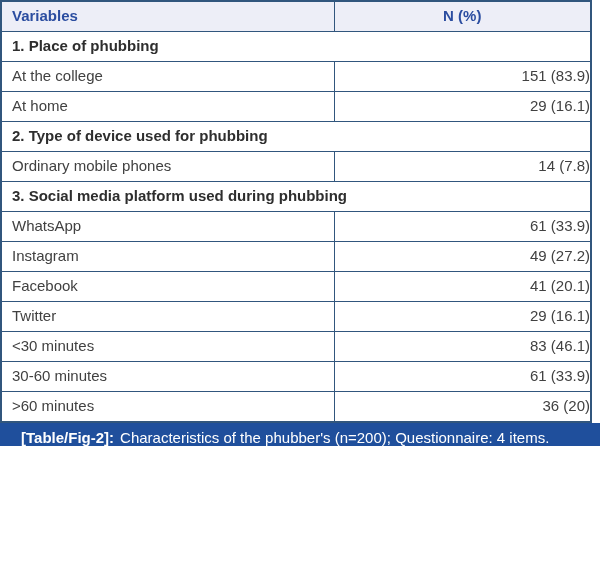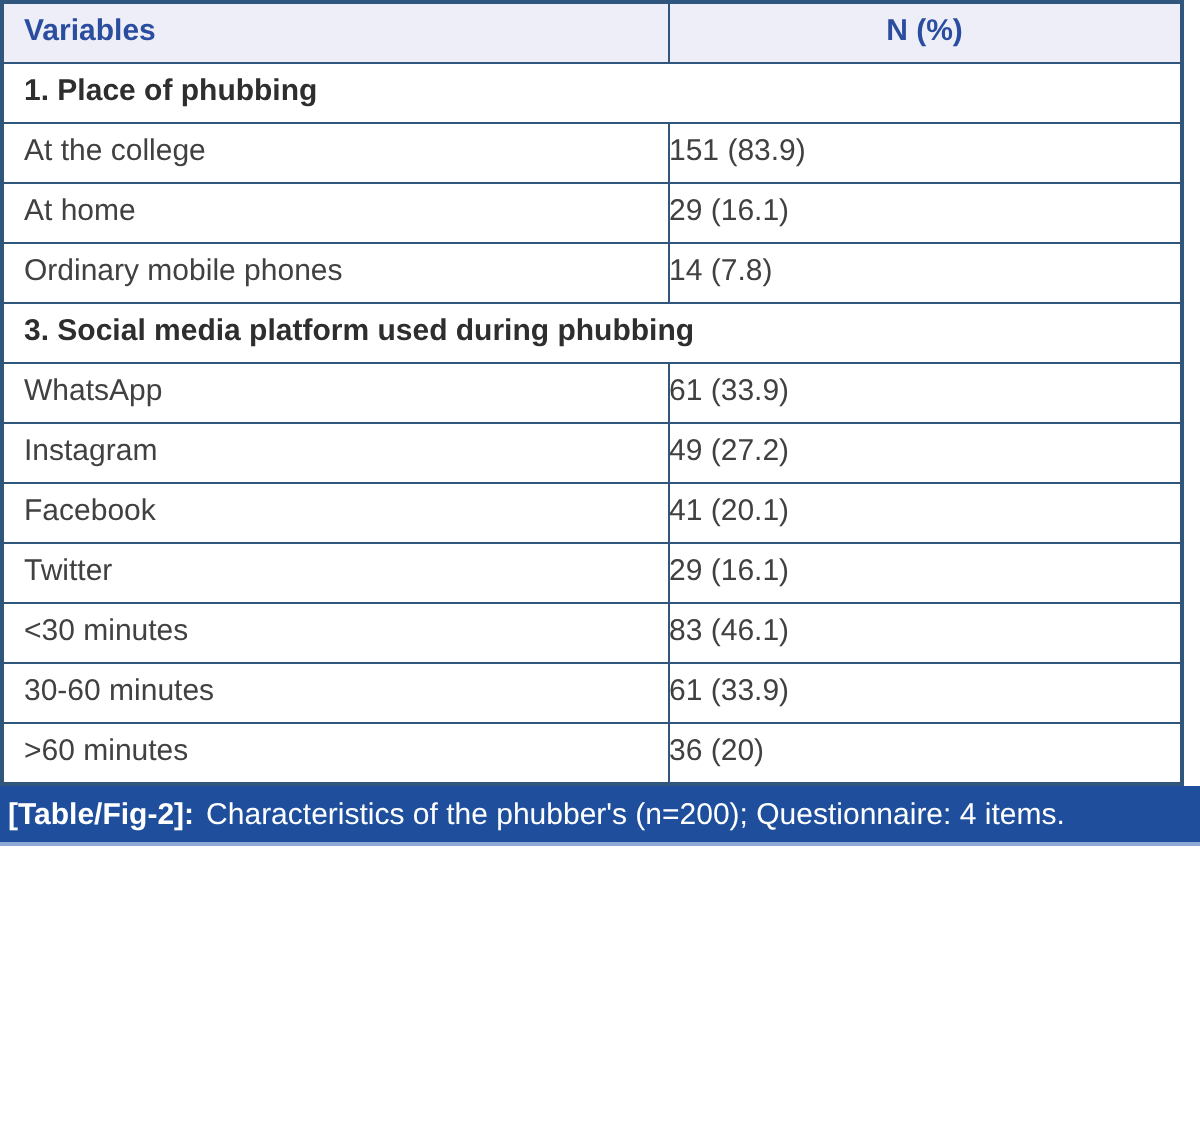--- a/index.html
+++ b/index.html
@@ -46,32 +46,32 @@
     text-align:left;
   }
   th.num{ text-align:center; padding:0; }
   td.section-cell{
     font-weight:bold;
     color:var(--section_text);
   }
   td.var-cell{ color:var(--body_text); }
   td.val-cell{
     color:var(--body_text);
-    text-align:left;
+    text-align:right;
     padding:0;
   }
   .caption{
     width:600px;
     height:30px;
     background:var(--caption_bg);
     color:var(--caption_text);
     border-bottom:2px solid var(--caption_edge);
     display:flex;
     align-items:center;
-    padding-left:4px;
+    padding-left:21px;
     box-sizing:border-box;
     font-size:15px;
     white-space:nowrap;
     overflow:hidden;
   }
   .caption .cap-label{ font-weight:bold; margin-right:6px; }
 </style>
 </head>
 <body>
 
@@ -91,20 +91,23 @@
         <tr>
           <td colspan="2" class="section-cell">1. Place of phubbing</td>
         </tr>
         <tr>
           <td class="var-cell">At the college</td>
           <td class="val-cell">151 (83.9)</td>
         </tr>
         <tr>
           <td class="var-cell">At home</td>
           <td class="val-cell">29 (16.1)</td>
+        </tr>
+        <tr>
+          <td colspan="2" class="section-cell">2. Type of device used for phubbing</td>
         </tr>
         <tr>
           <td class="var-cell">Ordinary mobile phones</td>
           <td class="val-cell">14 (7.8)</td>
         </tr>
         <tr>
           <td colspan="2" class="section-cell">3. Social media platform used during phubbing</td>
         </tr>
         <tr>
           <td class="var-cell">WhatsApp</td>

